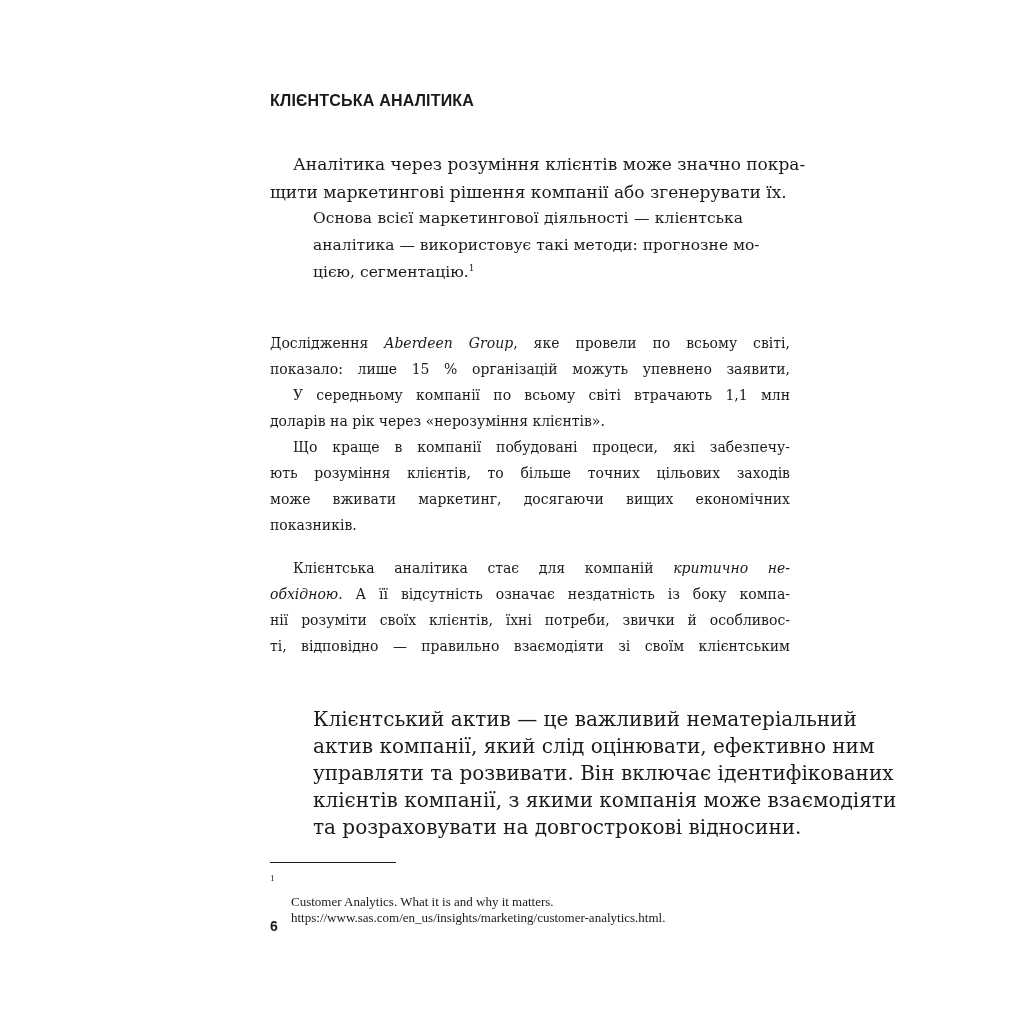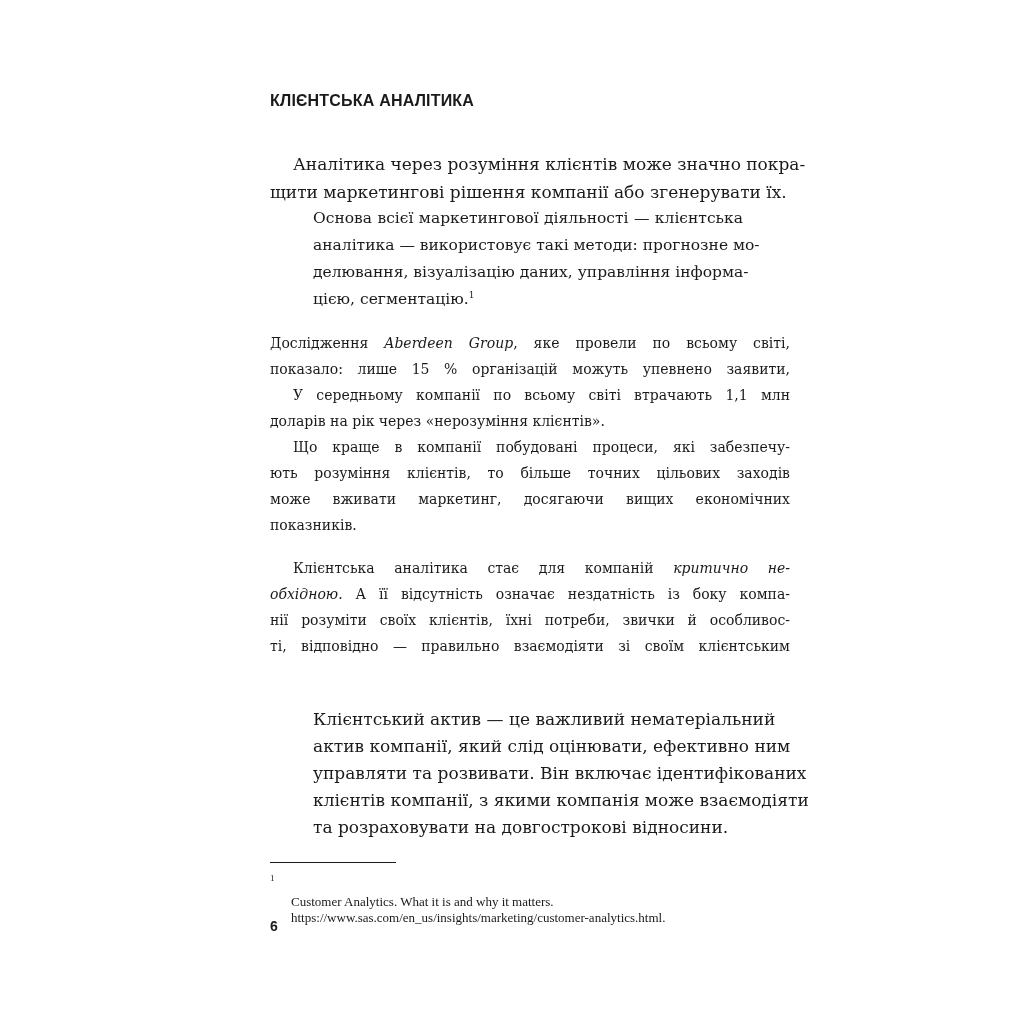--- a/index.html
+++ b/index.html
@@ -6,21 +6,21 @@
     body { width: 1024px; height: 1024px; position: relative; overflow: hidden; color: #1a1a1a; }
     .page { position: absolute; left: 270px; top: 0; width: 520px; }
     .running-head { position: absolute; top: 92px; left: 0; font-family: "Liberation Sans", sans-serif; font-weight: bold; font-size: 16px; letter-spacing: 0.2px; }
     .body-text { font-family: "DejaVu Serif", serif; font-size: 14px; line-height: 26px; text-align: justify; margin: 0; }
     .line { display: block; white-space: nowrap; text-align: justify; text-align-last: justify; }
     .line.last { text-align-last: left; }
     .p1 { position: absolute; top: 130px; left: 0; width: 520px; font-size: 17px; line-height: 28px; }
     .quote1 { position: absolute; top: 205px; left: 43px; width: 430px; font-size: 15.5px; line-height: 27px; }
     .p2 { position: absolute; top: 330px; left: 0; width: 520px; }
     .p3 { position: absolute; top: 555px; left: 0; width: 520px; }
-    .quote2 { position: absolute; top: 706px; left: 43px; width: 432px; font-size: 17px; line-height: 27px; }
+    .quote2 { position: absolute; top: 706px; left: 43px; width: 432px; font-size: 20px; line-height: 27px; }
     .indent { text-indent: 23px; margin-top: 20px; }
     em { font-style: italic; }
     .footnote-rule { position: absolute; top: 862px; left: 0; width: 126px; height: 1px; background: #1a1a1a; }
     .footnote { position: absolute; top: 870px; left: 0; width: 520px; font-family: "Liberation Serif", serif; font-size: 13px; line-height: 16px; }
     .fn-num { position: absolute; left: 0; top: 0; font-size: 9px; }
     .fn-text { position: absolute; left: 21px; top: 0; white-space: nowrap; margin-top: 24px; }
     .page-number { position: absolute; top: 918px; left: 0; font-family: "Liberation Sans", sans-serif; font-weight: bold; font-size: 14px; }
     sup { font-size: 9px; vertical-align: super; line-height: 0; }
   </style>
 </head>
@@ -31,21 +31,20 @@
   <div class="running-head">КЛІЄНТСЬКА АНАЛІТИКА</div>
 
   <p class="body-text p1 indent">
     <span class="line">Аналітика через розуміння клієнтів може значно покра-</span>
     <span class="line last" style="text-indent:0">щити маркетингові рішення компанії або згенерувати їх.</span>
   </p>
 
   <p class="body-text quote1">
     <span class="line">Основа всієї маркетингової діяльності — клієнтська</span>
     <span class="line">аналітика — використовує такі методи: прогнозне мо-</span>
-    <span class="line">делювання, візуалізацію даних, управління інформа-</span>
     <span class="line last"><span>цією, сегментацію.</span><sup>1</sup></span>
   </p>
 
   <p class="body-text p2">
     <span class="line"><span>Дослідження </span><em>Aberdeen Group</em><span>, яке провели по всьому світі,</span></span>
     <span class="line">показало: лише 15 % організацій можуть упевнено заявити,</span>
     <span class="line" style="padding-left:23px;box-sizing:border-box;">У середньому компанії по всьому світі втрачають 1,1 млн</span>
     <span class="line last">доларів на рік через «нерозуміння клієнтів».</span>
     <span class="line" style="padding-left:23px;box-sizing:border-box;">Що краще в компанії побудовані процеси, які забезпечу-</span>
     <span class="line">ють розуміння клієнтів, то більше точних цільових заходів</span>

